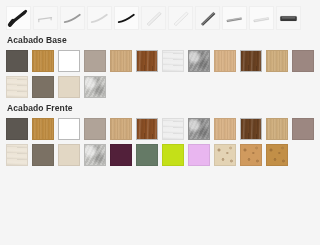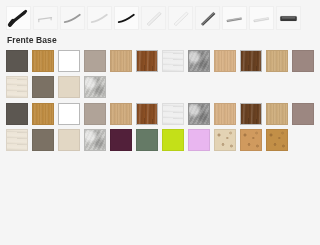--- a/index.html
+++ b/index.html
@@ -141,21 +141,21 @@
           </div>
           <div class="htile" style="background: rgb(247, 247, 247);">
             <svg viewBox="0 0 25 24">
               <rect x="3.5" y="10" width="18" height="5.2" rx="1" fill="#3a3a3a" stroke="rgba(0,0,0,.2)" stroke-width=".5"></rect>
               <rect x="5" y="11.2" width="15" height="1.3" rx=".5" fill="rgba(255,255,255,.28)"></rect>
             </svg>
           </div>
         </div>
       </div>
       <div class="section">
-        <div class="section-title">Frente Base</div>
+        <div class="section-title">Acabado Base</div>
         <div class="grid">
           <div class="sw" style="background-color: rgb(92, 87, 81);">
             <span class="flat"></span>
           </div>
           <div class="sw" style="background-color: rgb(192, 141, 66);">
             <span class="grain-v"></span>
           </div>
           <div class="sw sel" style="background-color: rgb(255, 255, 255);">
             <span class="flat"></span>
           </div>
@@ -194,20 +194,21 @@
           </div>
           <div class="sw" style="background-color: rgb(226, 215, 196);">
             <span class="flat"></span>
           </div>
           <div class="sw" style="background-color: rgb(200, 200, 197);">
             <span class="stone"></span>
           </div>
         </div>
       </div>
       <div class="section">
+        <div class="section-title">Acabado Frente</div>
         <div class="grid">
           <div class="sw" style="background-color: rgb(92, 87, 81);">
             <span class="flat"></span>
           </div>
           <div class="sw" style="background-color: rgb(192, 141, 66);">
             <span class="grain-v"></span>
           </div>
           <div class="sw sel" style="background-color: rgb(255, 255, 255);">
             <span class="flat"></span>
           </div>

